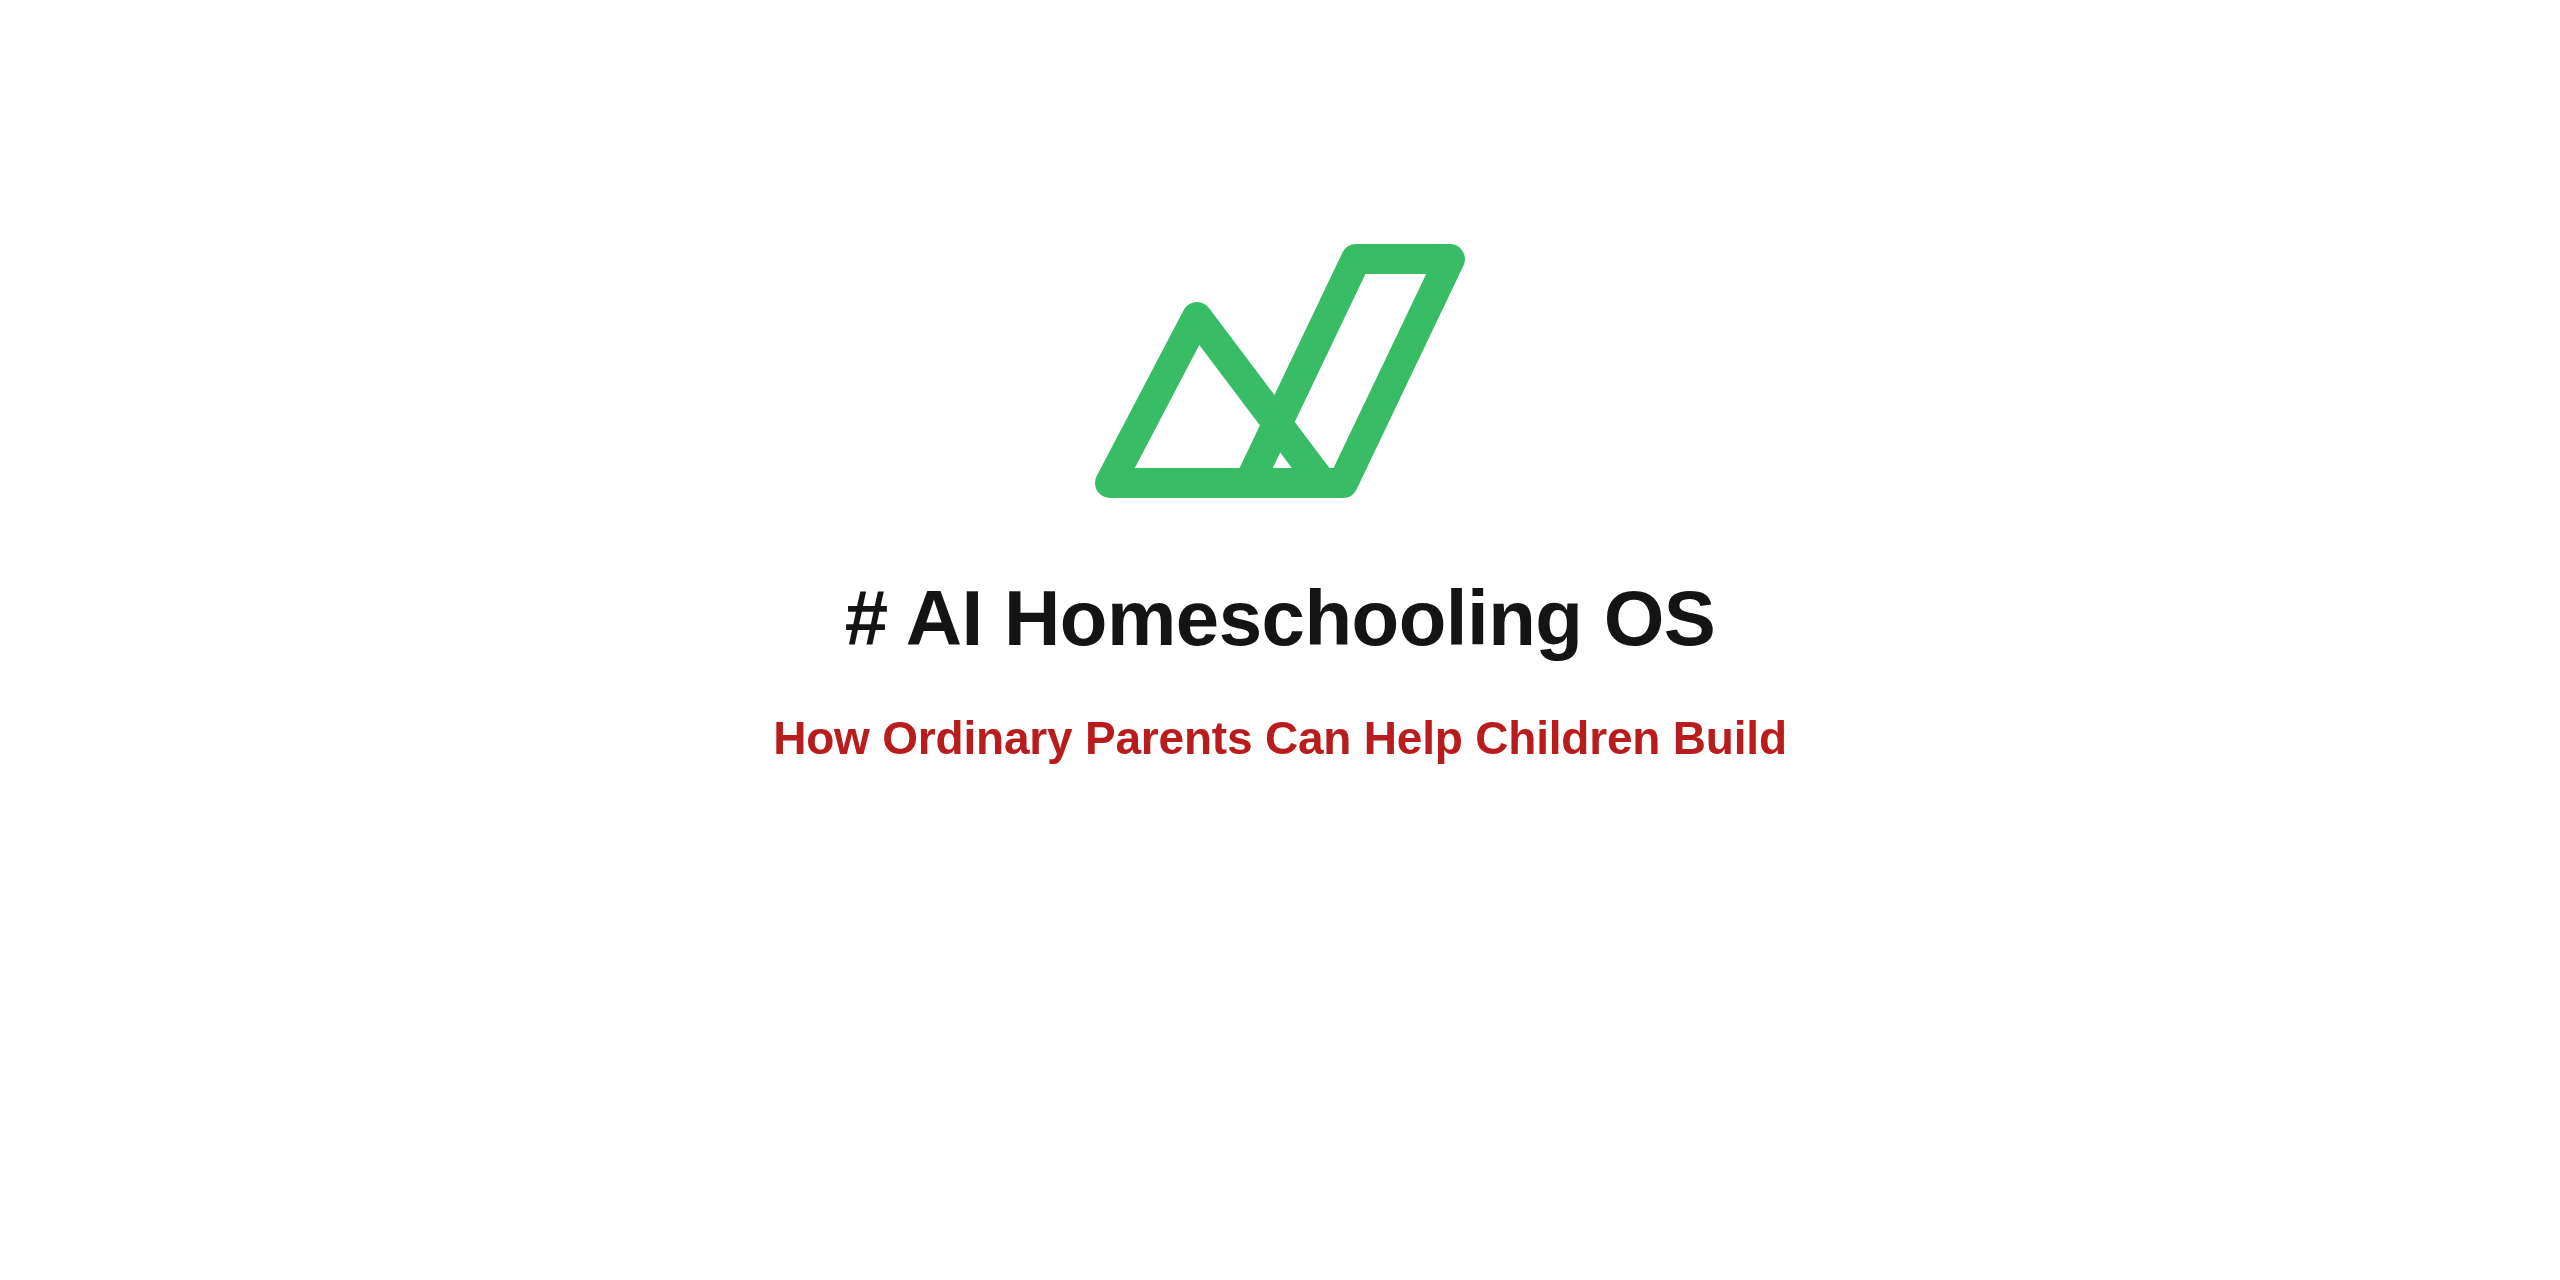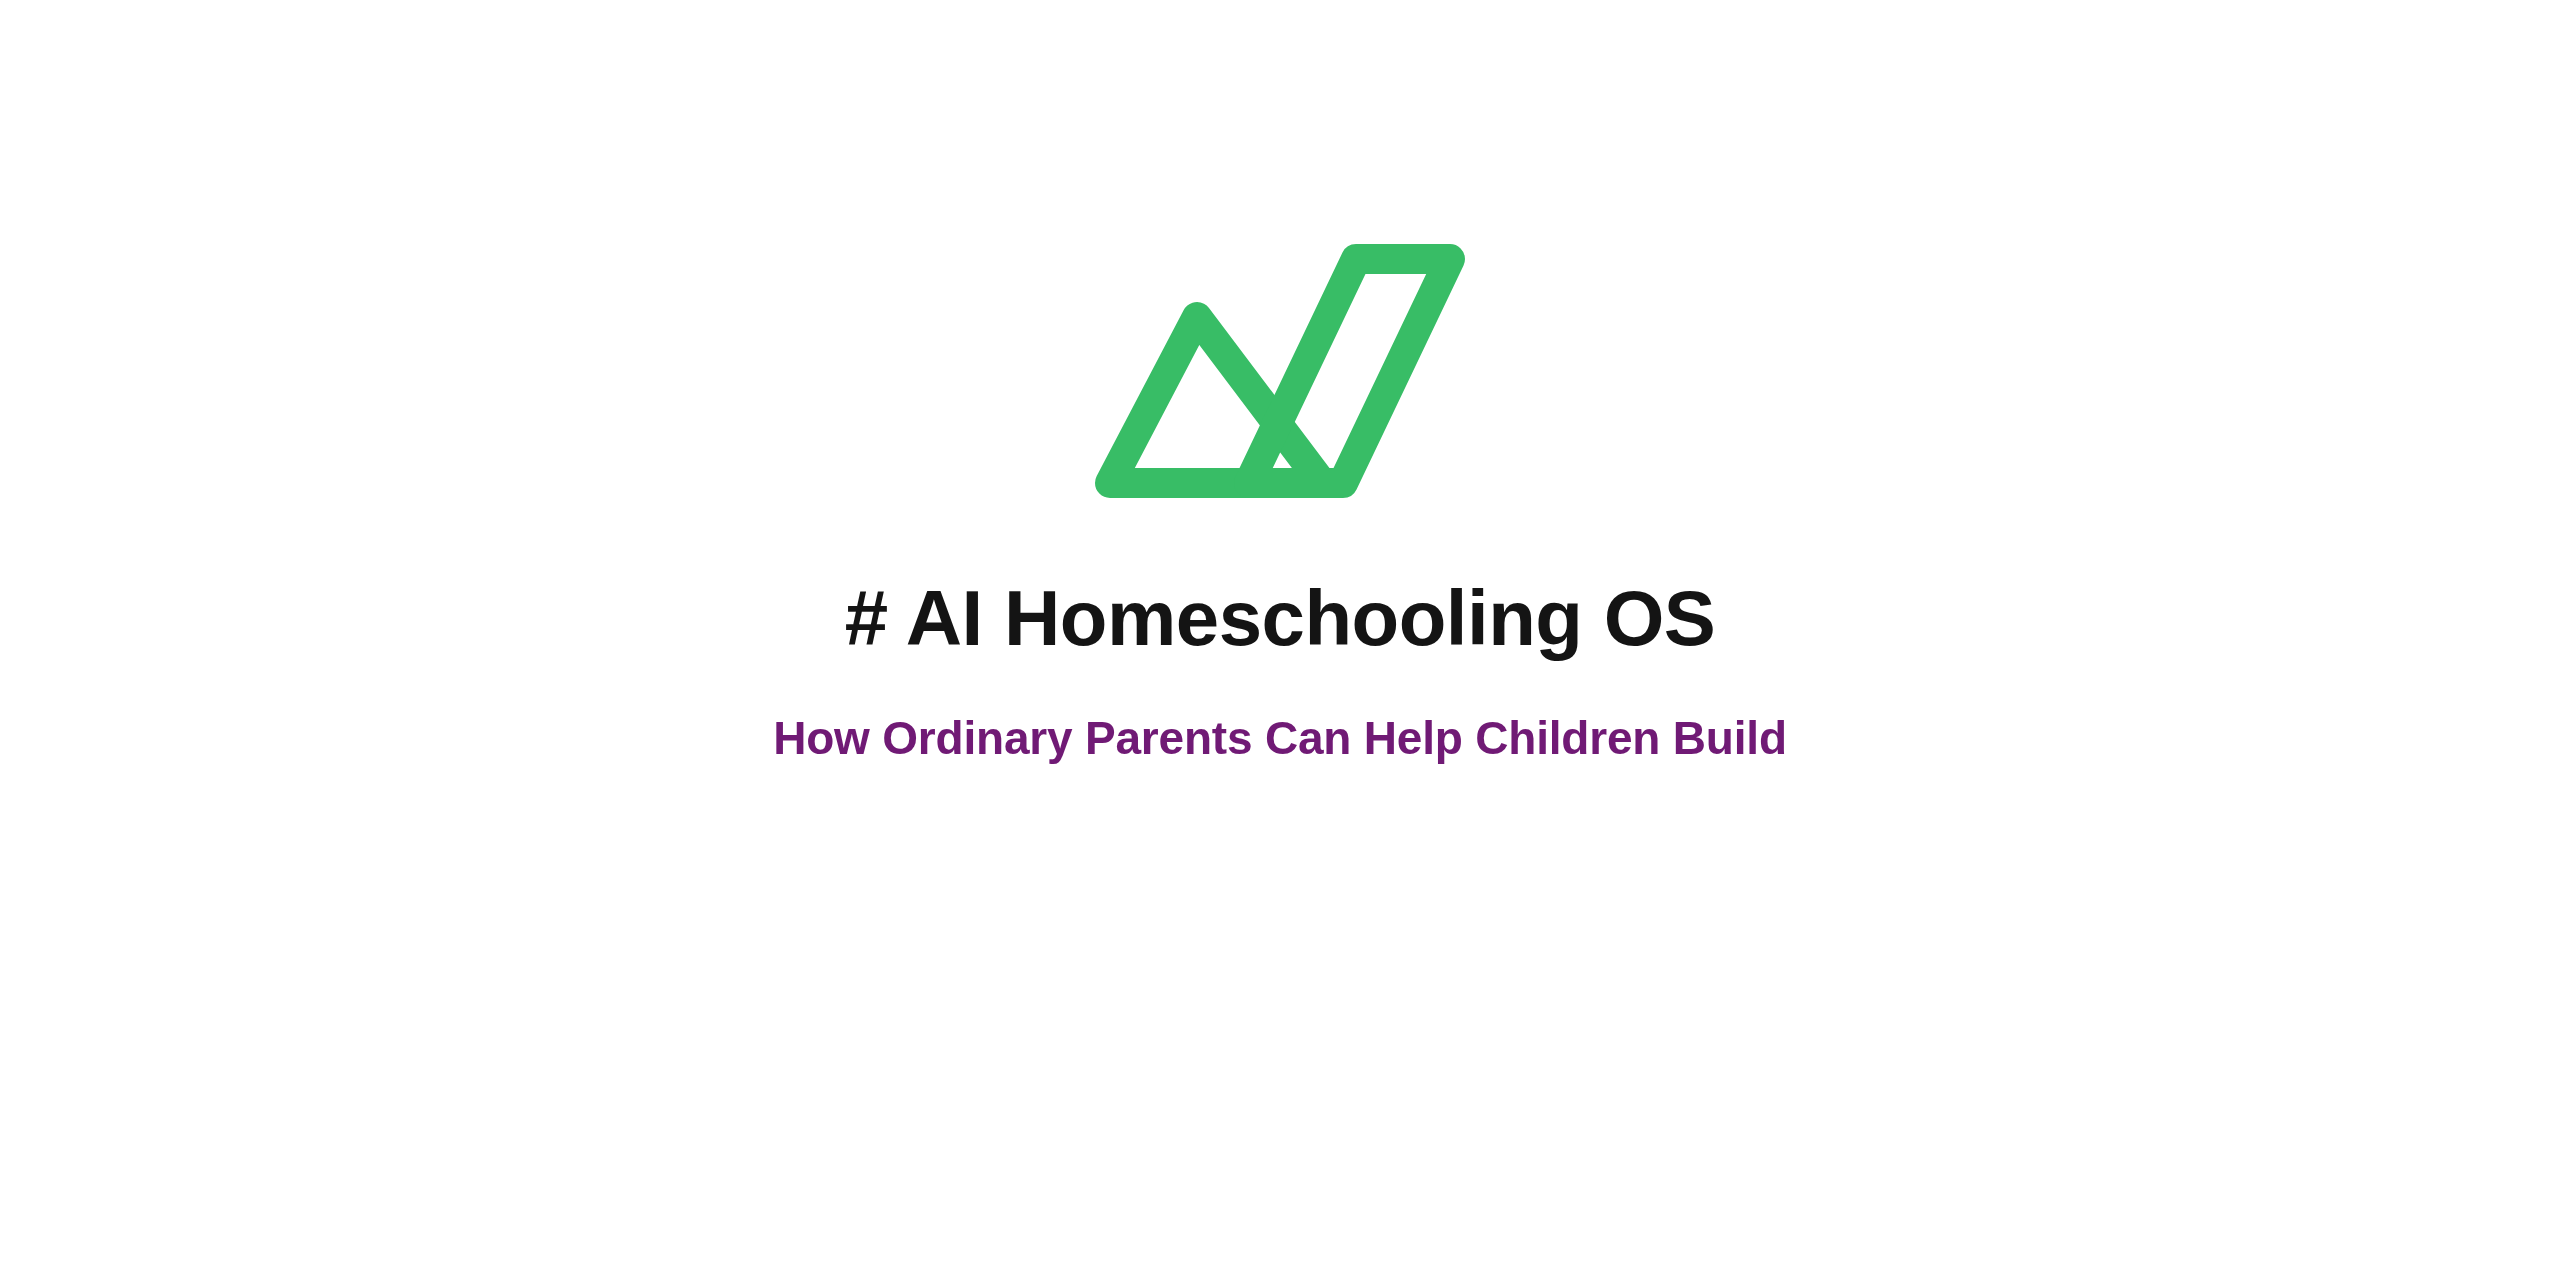--- a/index.html
+++ b/index.html
@@ -94,18 +94,18 @@
 
           <path d="M 16 245 L 103 79 L 228 245 Z"></path>
 
           <path d="M 155 245 L 262 21 L 356 21 L 249 245 Z"></path>
         </g>
       </svg>
     </div>
 
     <h1 class="page-title" style="color: rgb(20, 20, 20);"># AI Homeschooling OS</h1>
 
-    <p class="page-subtitle" style="color: #701a75;">
+    <p class="page-subtitle" style="color: #b91c1c;">
       <span class="subtitle-line">How Ordinary Parents Can Help Children Build</span>
     </p>
 
   </div>
 </div>
 
 </body></html>

